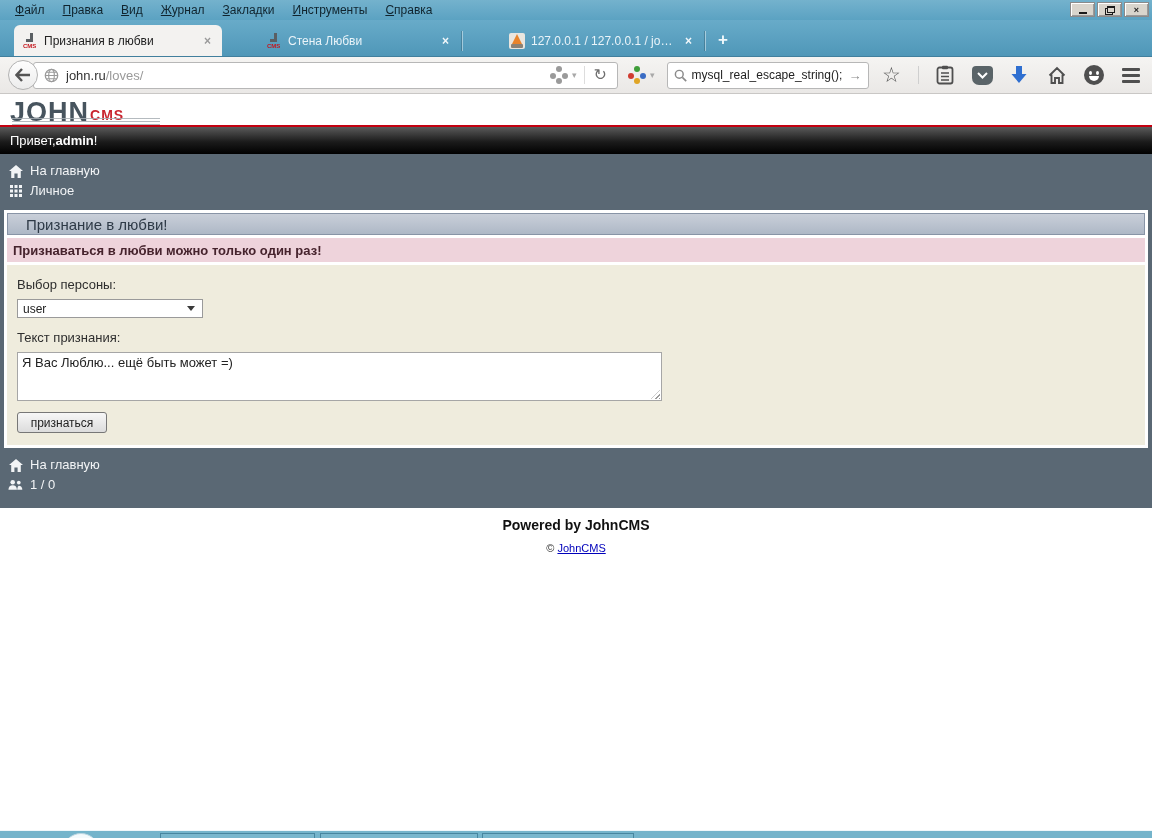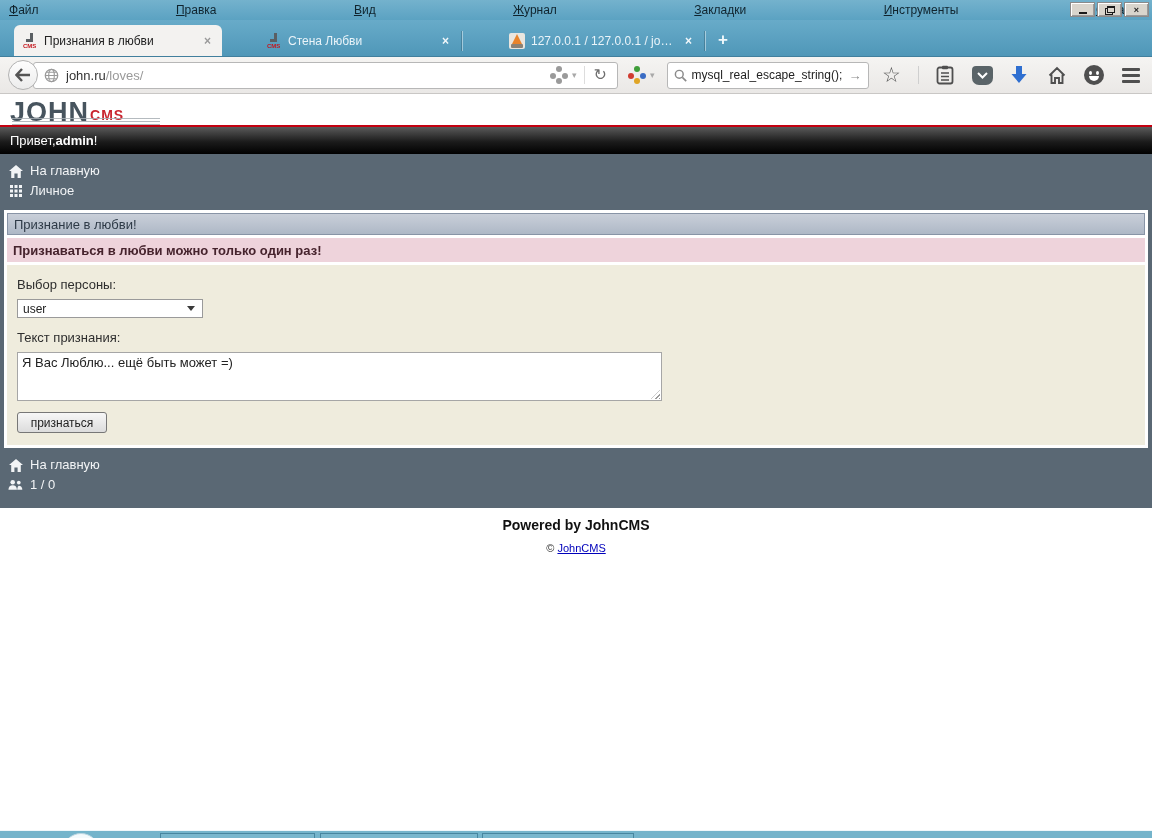--- a/index.html
+++ b/index.html
@@ -1,21 +1,21 @@
 <!DOCTYPE html>
 <html><head>
 <meta charset="utf-8">
 <style>
   * { box-sizing: border-box; margin: 0; padding: 0; }
   html, body { width: 1152px; height: 838px; overflow: hidden; }
   body { font-family: "Liberation Sans", sans-serif; background: #fff; }
   .window { width: 1152px; height: 838px; display: flex; flex-direction: column; }
 
   
-  .menubar { height: 20px; background: linear-gradient(180deg,#74b2cd,#5ba2c2); display: flex; align-items: center; padding-left: 0; position: relative; flex: 0 0 auto; justify-content: space-between; }
+  .menubar { height: 20px; background: linear-gradient(180deg,#74b2cd,#5ba2c2); display: flex; align-items: center; padding-left: 6px; position: relative; flex: 0 0 auto; }
   .menu-item { display: inline-block; font-size: 12px; color: #10242e; padding: 2px 9px; cursor: default; }
   .menu-item::first-letter { text-decoration: underline; }
   .win-controls { position: absolute; right: 3px; top: 2px; display: flex; gap: 2px; }
   .win-btn { width: 25px; height: 15px; background: #d9d5cd; border: 1px solid #8a8a8a; box-shadow: inset 1px 1px 0 #fff, inset -1px -1px 0 #9a9a9a; display: flex; align-items: center; justify-content: center; font-size: 9px; font-weight: bold; color: #1a1a1a; }
   .glyph-min { width: 8px; height: 2px; background: #1a1a1a; margin-top: 7px; }
   .glyph-restore { width: 8px; height: 7px; border: 1px solid #1a1a1a; border-top-width: 2px; background: #d9d5cd; margin-left: 2px; box-shadow: -2px 2px 0 -1px #d9d5cd, -2px 2px 0 0 #1a1a1a; }
 
   
   .tabbar { height: 37px; background: linear-gradient(180deg,#68abc9,#4f97b8); display: flex; align-items: flex-end; padding-left: 14px; border-bottom: 1px solid #417f9d; flex: 0 0 auto; }
   .tab { height: 31px; display: flex; align-items: center; padding: 0 8px; font-size: 12px; position: relative; cursor: default; }
@@ -81,21 +81,21 @@
   .greeting { height: 27px; background: linear-gradient(180deg,#5a5a5a 0%,#1b1b1b 55%,#000 100%); color: #fff; font-size: 13px; display: flex; align-items: center; padding-left: 10px; }
   .greeting b { font-weight: bold; }
 
   .site-body { background: #5a6874; }
   .nav-block { padding: 7px 0 9px 8px; }
   .nav-row { display: flex; align-items: center; height: 20px; color: #f2f4f6; font-size: 13px; cursor: default; }
   .nav-row .nav-ico { width: 15px; height: 13px; margin-right: 7px; display: flex; align-items: center; justify-content: center; }
   .nav-label { line-height: 14px; }
 
   .card { margin: 0 4px; background: #fff; padding: 3px; }
-  .card-title { height: 22px; background: linear-gradient(180deg,#c9cfd9,#aeb8c6); border: 1px solid #8894a6; display: flex; align-items: center; padding-left: 6px; font-size: 13px; color: #2e3a47; }
+  .card-title { height: 22px; background: linear-gradient(180deg,#c9cfd9,#aeb8c6); border: 1px solid #8894a6; display: flex; align-items: center; padding-left: 18px; font-size: 15px; color: #2e3a47; }
   .card-warn { height: 24px; margin-top: 3px; background: #eed3db; display: flex; align-items: center; padding-left: 6px; font-size: 13px; font-weight: bold; color: #46232d; }
   .card-form { margin-top: 3px; background: #efecdd; padding: 12px 10px 12px 10px; }
   .form-label { font-size: 13px; color: #2e2e2e; margin-bottom: 7px; }
   .fake-select { width: 186px; height: 19px; background: #fff; border: 1px solid #9a9a9a; display: flex; align-items: center; padding: 0 5px; font-size: 12px; color: #222; margin-bottom: 12px; }
   .fake-select .sel-text { flex: 1; }
   .sel-arrow { width: 0; height: 0; border-left: 4px solid transparent; border-right: 4px solid transparent; border-top: 5px solid #3a3a3a; margin-right: 2px; }
   .ta-wrap { position: relative; width: 645px; margin-bottom: 11px; }
   .ta-wrap textarea { width: 645px; height: 49px; border: 1px solid #a6a6a6; background: #fff; resize: none; font-family: "Liberation Sans", sans-serif; font-size: 13px; color: #222; padding: 2px 4px; outline: none; display: block; }
   .ta-resize { position: absolute; right: 2px; bottom: 2px; width: 9px; height: 9px; clip-path: polygon(100% 0,100% 100%,0 100%); background: repeating-linear-gradient(135deg,#9a9a9a 0 1px,transparent 1px 3px); }
   .submit-btn { min-width: 90px; height: 21px; border: 1px solid #777; border-radius: 3px; background: linear-gradient(180deg,#f7f7f7,#dcdcdc); font-family: "Liberation Sans", sans-serif; font-size: 12px; color: #222; padding: 0 12px; }

